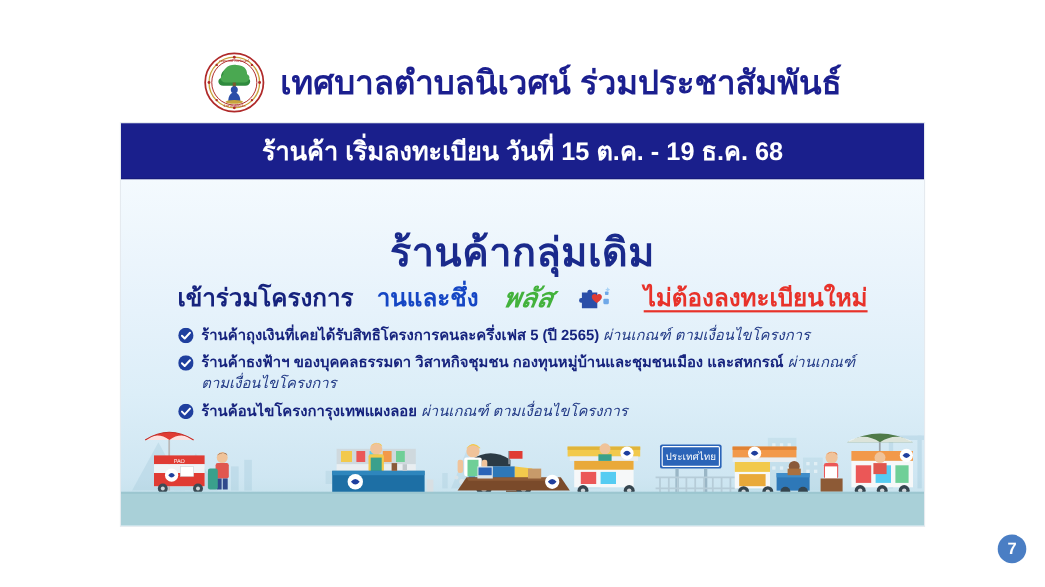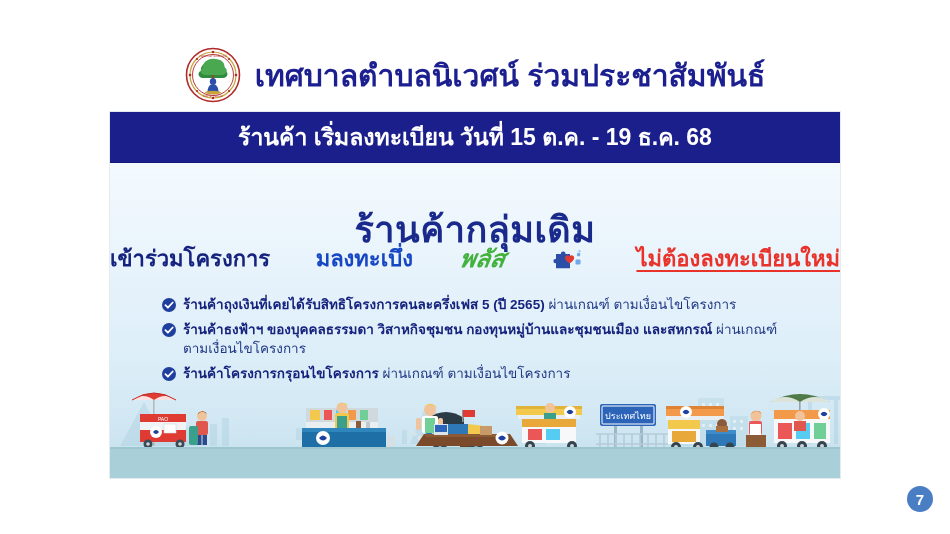--- a/index.html
+++ b/index.html
@@ -103,25 +103,25 @@
     font-size: 36px;
     font-weight: bold;
     color: #1a2a8c;
     letter-spacing: 0.5px;
     margin-top: 12px;
   }
 
   .subline {
     position: absolute;
     left: 0;
-    top: 76px;
+    top: 88px;
     width: 730px;
     display: flex;
     align-items: center;
-    justify-content: space-between;
+    justify-content: center;
     gap: 21px;
     font-size: 22px;
     font-weight: bold;
     white-space: nowrap;
   }
   .subline .navy { color: #16237e; }
   .subline .blue-strong { color: #1546c4; }
   .subline .plus-script {
     color: #43b23c;
     font-style: italic;
@@ -170,20 +170,21 @@
     color: #1b2a7a;
     line-height: 1.42;
   }
   .bullet-text .bold {
     font-weight: bold;
     color: #16237e;
   }
   .bullet-text .light {
     font-weight: normal;
     color: #223a86;
+    font-style: italic;
   }
 
   
   .illustration {
     position: absolute;
     left: 0;
     bottom: 0;
     width: 730px;
     height: 110px;
     overflow: hidden;
@@ -251,21 +252,21 @@
       <div class="banner-text">ร้านค้า เริ่มลงทะเบียน วันที่ 15 ต.ค. - 19 ธ.ค. 68</div>
     </div>
   </div>
 
   <div class="card-body">
 
     <div class="headline">ร้านค้ากลุ่มเดิม</div>
 
     <div class="subline">
       <span class="navy">เข้าร่วมโครงการ</span>
-      <span class="blue-strong">มลงทะเบึ่ง</span>
+      <span class="blue-strong">านและชึ่ง</span>
       <span class="plus-script">พลัส</span>
 
       <span class="plus-logo-icon">
         <svg viewBox="0 0 30 24" width="30" height="24">
           <path d="M3 7 h5 a2.2 2.2 0 0 1 2.2 -2.6 a2.2 2.2 0 0 1 2.2 2.6 h4.6 v5 a2.2 2.2 0 0 0 2.6 2.1 a2.2 2.2 0 0 0 -2.6 2.1 v5 h-14 v-5 a2.2 2.2 0 0 1 -2.6 -2.1 a2.2 2.2 0 0 1 2.6 -2.1 z" fill="#2b4ea8"></path>
           <path d="M16.6 9.4 c1.5 -2.1 4.6 -1 4.6 1.5 c0 2.2 -2.6 4 -4.6 5.6 c-2 -1.6 -4.6 -3.4 -4.6 -5.6 c0 -2.5 3.1 -3.6 4.6 -1.5 z" fill="#e03b33"></path>
           <g fill="#6fa8e8">
             <rect x="22.5" y="12.5" width="5" height="5" rx="1"></rect>
             <rect x="24" y="6" width="3.2" height="3.2" rx="0.7"></rect>
           </g>
@@ -307,21 +308,21 @@
       </div>
 
       <div class="bullet-row">
         <span class="check-icon">
           <svg viewBox="0 0 14 14" width="14" height="14">
             <circle cx="7" cy="7" r="7" fill="#1f3f9e"></circle>
             <path d="M3.4 7.2 l2.5 2.5 l4.8 -5.2" stroke="#ffffff" stroke-width="1.8" fill="none" stroke-linecap="round" stroke-linejoin="round"></path>
           </svg>
         </span>
         <span class="bullet-text">
-          <span class="bold">ร้านค้าโครงการกรุอนไขโครงการ</span>
+          <span class="bold">ร้านค้อนไขโครงการุงเทพแผงลอย</span>
           <span class="light">ผ่านเกณฑ์ ตามเงื่อนไขโครงการ</span>
         </span>
       </div>
 
     </div>
 
     <div class="illustration">
       <svg viewBox="0 0 730 110" width="730" height="110" preserveAspectRatio="none">
 
         <g opacity="0.30" fill="#9dc6d8">

